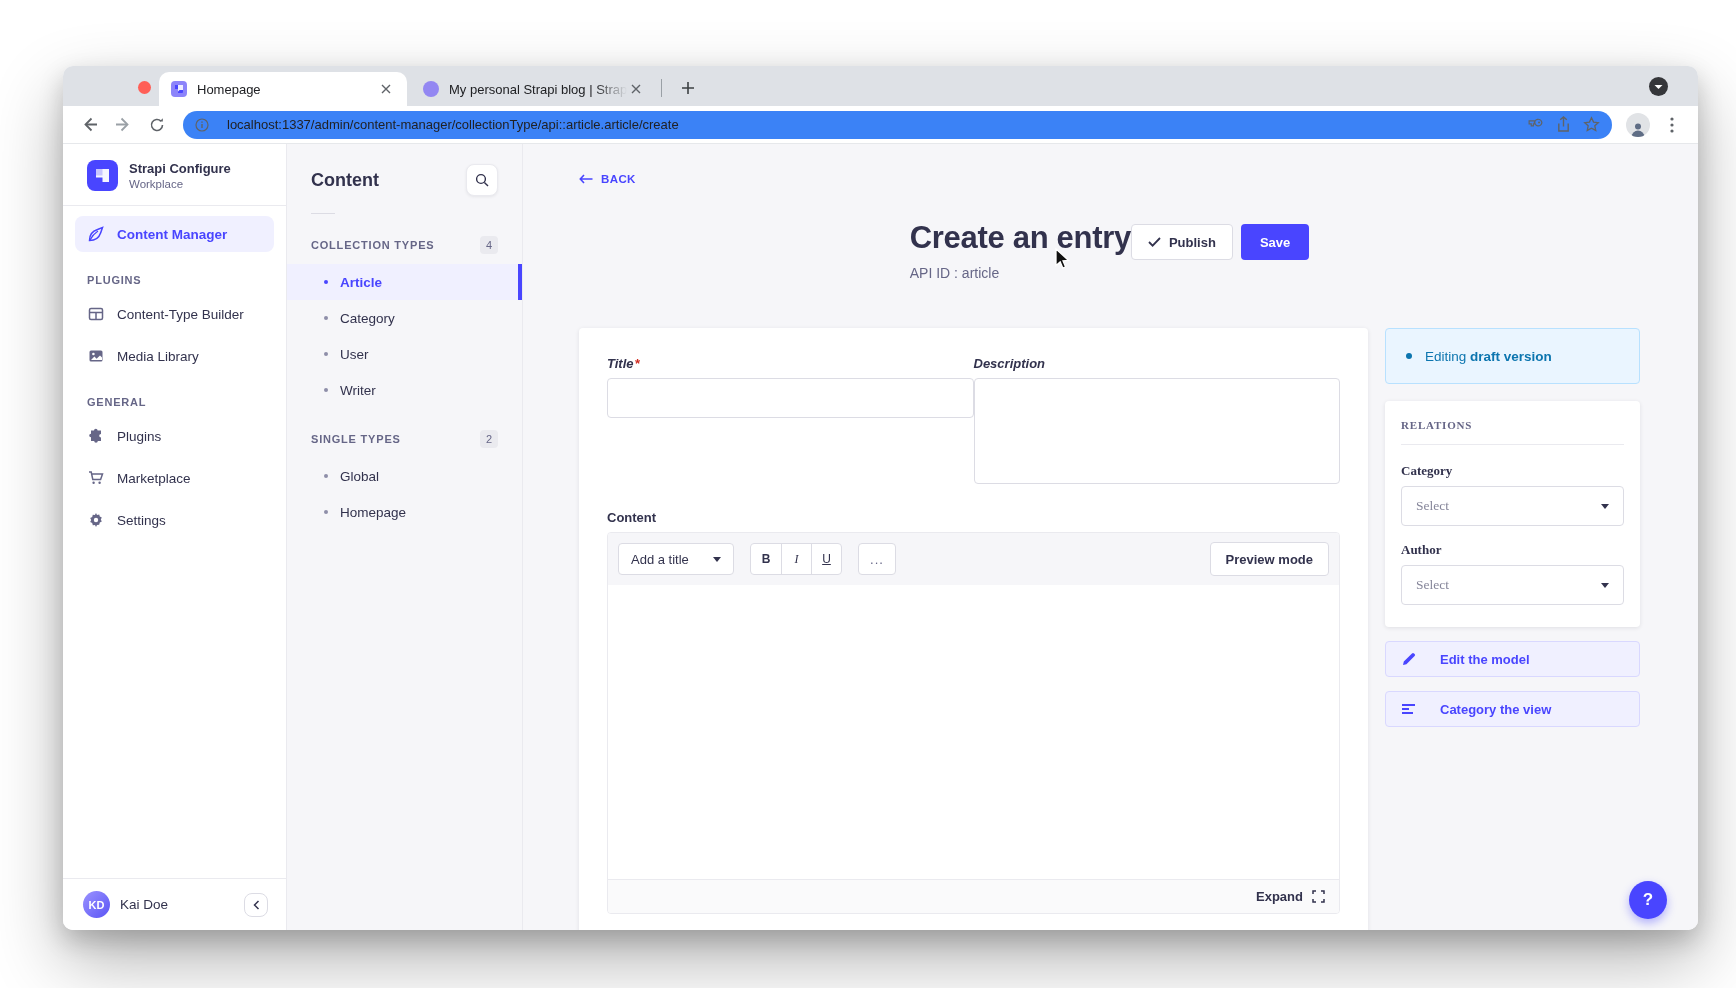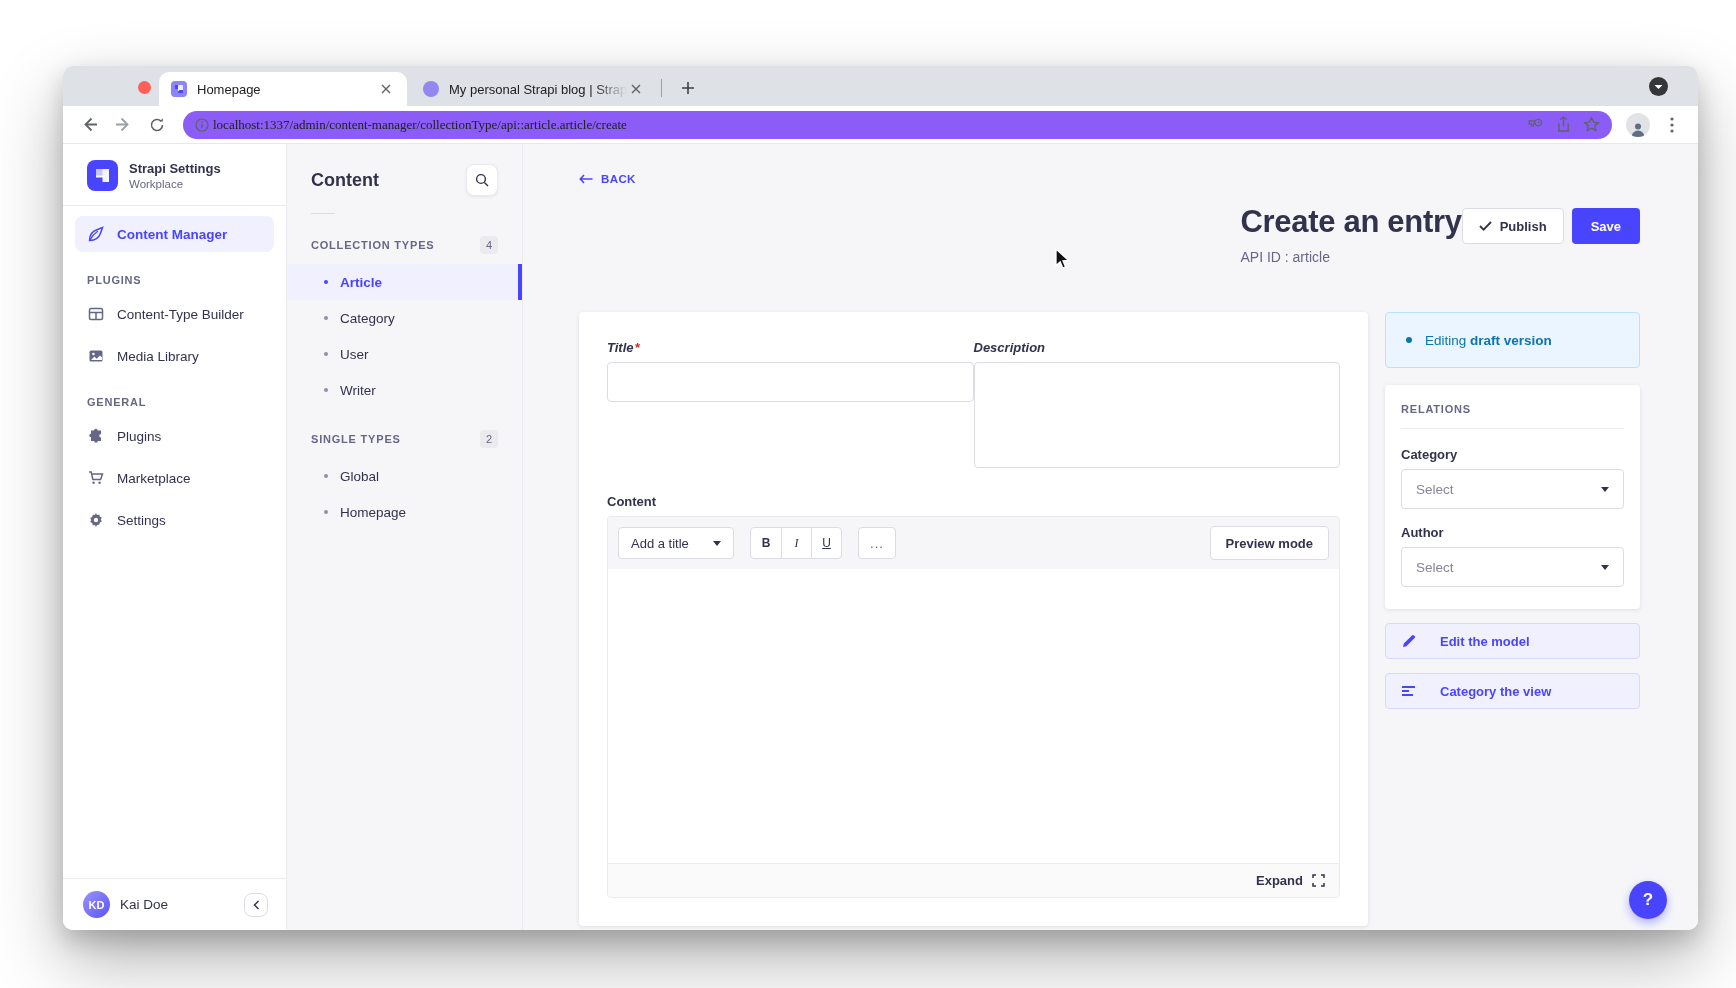--- a/index.html
+++ b/index.html
@@ -31,22 +31,22 @@
   .tab .t-close { width:18px; height:18px; display:flex; align-items:center; justify-content:center;
      font-size:14px; color:#5f6368; border-radius:50%; flex:none; cursor:default; }
   .tab-sep { position:absolute; left:598px; bottom:9px; width:1px; height:18px; background:#9aa0a6; }
   .newtab { position:absolute; left:612px; bottom:5px; width:26px; height:26px; border-radius:50%;
      display:flex; align-items:center; justify-content:center; color:#3c4043; font-size:19px; }
   .tabsearch { position:absolute; right:30px; top:11px; width:19px; height:19px; border-radius:50%;
      background:#35363a; display:flex; align-items:center; justify-content:center; }
   .toolbar { height:38px; background:#fff; border-bottom:1px solid #e6e8eb; display:flex;
      align-items:center; padding:0 14px; gap:10px; flex:none; }
   .nav-ico { width:24px; height:24px; display:flex; align-items:center; justify-content:center; flex:none; }
-  .omnibox { flex:1; height:28px; background:#8b5cf6; border-radius:14px; display:flex;
-     align-items:center; padding:0 12px; gap:4px; margin:0 4px; min-width:0;font-family:Liberation Serif, serif; }
+  .omnibox { flex:1; height:28px; background:#3b82f6; border-radius:14px; display:flex;
+     align-items:center; padding:0 12px; gap:18px; margin:0 4px; min-width:0; }
   .omnibox .url { font-size:13px; color:#202124; white-space:nowrap; overflow:hidden; flex:1; }
   .omni-right { display:flex; align-items:center; gap:12px; flex:none; }
   .chrome-avatar { width:24px; height:24px; border-radius:50%; background:#e1e3e6; display:flex;
      align-items:flex-end; justify-content:center; overflow:hidden; flex:none; }
   
   .app { flex:1; display:flex; background:#f6f6f9; min-height:0; position:relative; }
   .sidebar { width:224px; background:#fff; border-right:1px solid #eaeaef; display:flex;
      flex-direction:column; flex:none; }
   .logo-row { display:flex; align-items:center; gap:11px; padding:16px 20px 14px 24px; }
   .logo-sq { width:31px; height:31px; border-radius:8px; background:#4945ff; flex:none;
@@ -84,21 +84,21 @@
   .ct-item { position:relative; display:flex; align-items:center; gap:12px; height:36px;
      padding-left:37px; font-size:13.5px; color:#32324d; }
   .ct-item .dot { width:4px; height:4px; border-radius:50%; background:#8e8ea9; flex:none; }
   .ct-item.active { background:#f0f0ff; color:#4945ff; font-weight:bold; }
   .ct-item.active .dot { background:#4945ff; }
   .ct-item.active::after { content:""; position:absolute; right:0; top:0; bottom:0; width:4px; background:#4945ff; }
   
   .main { flex:1; padding:26px 58px 0 56px; min-width:0; overflow:hidden; }
   .back-link { display:inline-flex; align-items:center; gap:8px; color:#4945ff; font-size:11.5px;
      font-weight:bold; letter-spacing:.4px; }
-  .head-row { display:flex; justify-content:flex-end; align-items:flex-start; margin-top:16px; }
+  .head-row { display:flex; justify-content:center; align-items:flex-start; margin-top:32px; }
   .page-title { font-size:31px; font-weight:bold; color:#32324d; letter-spacing:-.3px; }
   .page-sub { font-size:14px; color:#666687; margin-top:9px; }
   .head-actions { display:flex; gap:8px; margin-top:4px; }
   .btn { height:36px; border-radius:4px; display:inline-flex; align-items:center; justify-content:center;
      font-size:13px; font-weight:bold; padding:0 16px; gap:8px; border:1px solid transparent; }
   .btn-secondary { background:#fff; border-color:#dcdce4; color:#32324d; }
   .btn-primary { background:#4945ff; color:#fff; padding:0 18px; }
   .content-row { display:flex; gap:17px; margin-top:47px; align-items:flex-start; }
   .form-card { flex:1; background:#fff; border-radius:4px; box-shadow:0 1px 4px rgba(33,33,52,.1);
      padding:28px; height:614px; min-width:0; }
@@ -136,21 +136,21 @@
   .draft-box b { font-weight:bold; }
   .side-card { background:#fff; border-radius:4px; box-shadow:0 1px 4px rgba(33,33,52,.1);
      padding:18px 16px 20px; }
   .info-card { margin-top:9px; }
   .sc-title { font-size:11px; font-weight:bold; letter-spacing:.8px; color:#666687; }
   .sc-div { height:1px; background:#eaeaef; margin:13px 0 18px; }
   .kv { display:flex; justify-content:space-between; align-items:center; font-size:13px; }
   .kv + .kv { margin-top:16px; }
   .kv .k { font-weight:bold; color:#32324d; }
   .kv .v { color:#32324d; }
-  .rel-card { margin-top:17px; }
+  .rel-card { margin-top:17px;font-family:Liberation Serif, serif; }
   .rel-label { font-size:13px; font-weight:bold; color:#32324d; margin:0 0 7px; }
   .select { height:40px; border:1px solid #dcdce4; border-radius:4px; background:#fff;
      display:flex; align-items:center; justify-content:space-between; padding:0 14px; margin-bottom:16px; }
   .select:last-child { margin-bottom:2px; }
   .select .ph { font-size:13.5px; color:#86869a; }
   .caret { width:0; height:0; border-left:4px solid transparent; border-right:4px solid transparent;
      border-top:5px solid #32324d; }
   .link-btn { margin-top:14px; height:36px; background:#f0f0ff; border:1px solid #d9d8ff; border-radius:4px;
      display:flex; align-items:center; gap:24px; padding:0 16px; font-size:13px; font-weight:bold; color:#4945ff; }
   .help-fab { position:absolute; left:1566px; top:815px; width:38px; height:38px; border-radius:50%;
@@ -268,21 +268,21 @@
 
     <div class="sidebar">
       <div class="logo-row">
         <span class="logo-sq">
           <svg width="17" height="17" viewBox="0 0 17 17">
               <path d="M2 2h13v13H8.5v-4.5H2z" fill="#fff" opacity=".95"></path>
               <path d="M2 2h6.5v6.5H2z" fill="#c7c5ff"></path>
             </svg>
         </span>
         <span>
-          <div class="logo-name">Strapi Settings</div>
+          <div class="logo-name">Strapi Configure</div>
           <div class="logo-sub">Workplace</div>
         </span>
       </div>
       <div class="sb-div"></div>
       <div class="sb-nav">
         <div class="sb-item active">
           <span class="ic">
             <svg width="16" height="16" viewBox="0 0 16 16">
                 <path d="M1.5 14.5c0-4 1.5-9 8-11l5-2-1.8 5.2c-2 6-7.2 7.8-11.2 7.8z" fill="none" stroke="#4945ff" stroke-width="1.5"></path>
                 <path d="M2 14c2-4 5-7 8-9" stroke="#4945ff" stroke-width="1.2" fill="none"></path>

